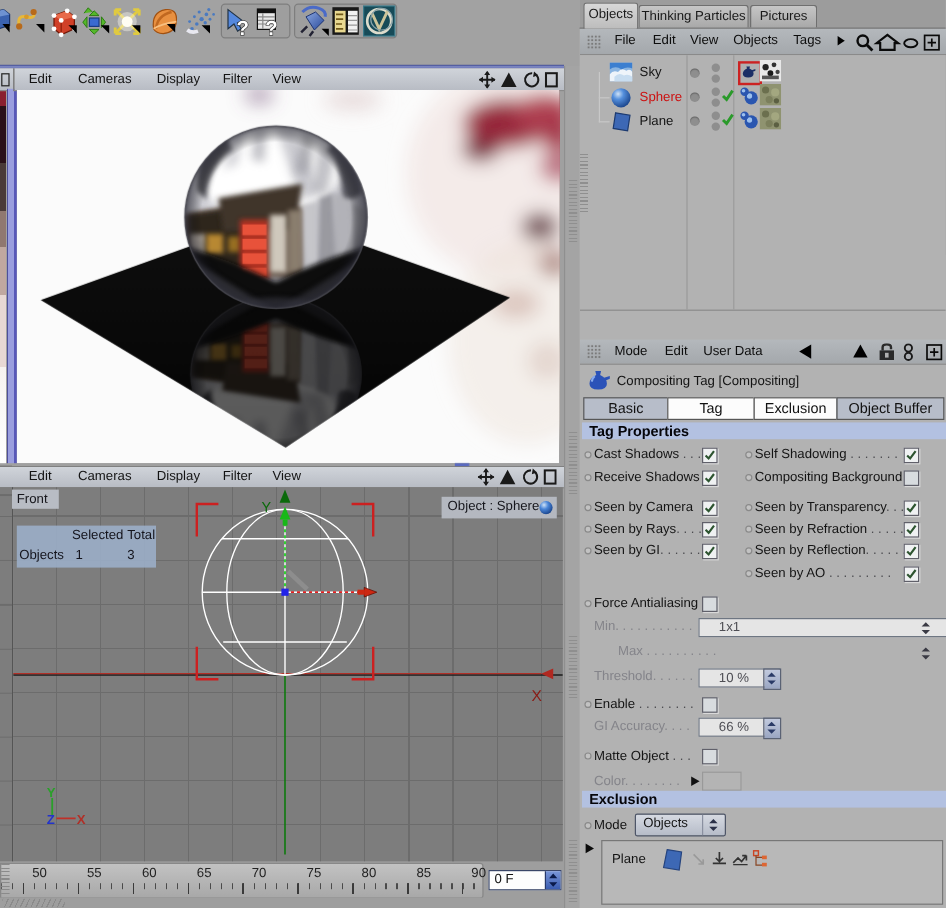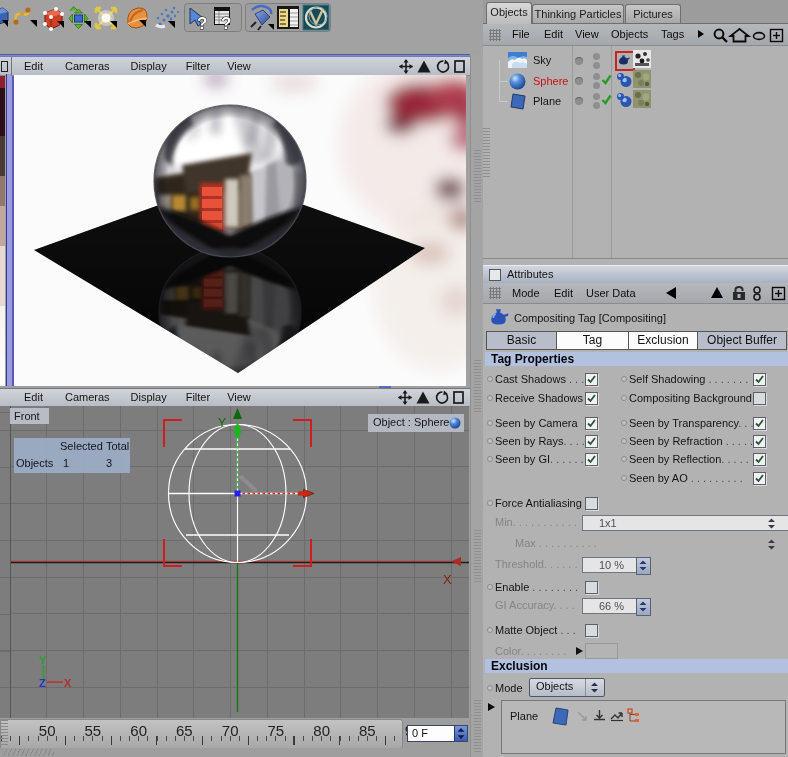--- a/index.html
+++ b/index.html
@@ -353,21 +353,21 @@
             <stop offset="0" stop-color="#cfe2f6"></stop>
             <stop offset="0.4" stop-color="#4a86d8"></stop>
             <stop offset="1" stop-color="#123a80"></stop>
           </radialGradient>
         </defs>
        <circle cx="6" cy="6" r="5.5" fill="url(#ob)"></circle>
      </svg>
   </div>
   <div class="abs" id="rulerWrap">
     <div class="abs" style="left:0px;top:1px;width:401px;height:28px;background:linear-gradient(#c2c2c2,#a8a8a8);border:1px solid #888;border-radius:0 3px 3px 0;">
-      <div class="abs" id="rulnums" style="left:16px;top:2px;width:100%;height:12px;font-size:15px;color:#222;">
+      <div class="abs" id="rulnums" style="left:4px;top:2px;width:100%;height:12px;font-size:11px;color:#222;">
         <span style="position:absolute;left:21.8px;">50</span>
         <span style="position:absolute;left:67.5px;">55</span>
         <span style="position:absolute;left:113.3px;">60</span>
         <span style="position:absolute;left:159px;">65</span>
         <span style="position:absolute;left:204.8px;">70</span>
         <span style="position:absolute;left:250.5px;">75</span>
         <span style="position:absolute;left:296.3px;">80</span>
         <span style="position:absolute;left:342px;">85</span>
         <span style="position:absolute;left:387.8px;">90</span>
       </div>
@@ -502,24 +502,20 @@
       </svg>
       <svg class="abs" style="left:150px;top:44px;" width="18" height="18" viewBox="0 0 18 18">
         <rect width="18" height="18" fill="#8f9370"></rect>
         <circle cx="5" cy="5" r="3" fill="#6b6f4e"></circle>
           <circle cx="13" cy="7" r="3.4" fill="#a3a780"></circle>
         <circle cx="8" cy="13" r="3" fill="#7b7f5c"></circle>
           <circle cx="14" cy="14" r="2.2" fill="#5b5f42"></circle>
       </svg>
     </div>
 
-    <div class="abs" style="left:0;top:265px;width:305px;height:17px;background:linear-gradient(#d2d8e2,#a9b1c0);border-top:1px solid #e8ecf2;border-bottom:1px solid #7a8290;">
-      <div class="abs" style="left:6px;top:3px;width:10px;height:10px;background:#e6e8ea;border:1px solid #555;"></div>
-      <div class="lbl" style="left:24px;top:2px;">Attributes</div>
-    </div>
 
     <div class="menurow" style="top:283px;height:20px;">
       <div class="grip" style="left:6px;top:4px;"></div>
       <div class="mi" style="left:29px;">Mode</div>
       <div class="mi" style="left:71px;">Edit</div>
       <div class="mi" style="left:103px;">User Data</div>
       <div class="mi" style="left:183px;top:4px;width:0;height:0;border-right:10px solid #000;border-top:6px solid transparent;border-bottom:6px solid transparent;"></div>
       <div class="mi" style="left:228px;top:4px;width:0;height:0;border-bottom:11px solid #000;border-left:6.5px solid transparent;border-right:6.5px solid transparent;"></div>
       <svg class="abs" style="left:249px;top:3px;" width="54" height="15" viewBox="0 0 54 15">
         <rect x="1" y="6" width="12" height="8" fill="#2a2a2a"></rect>

